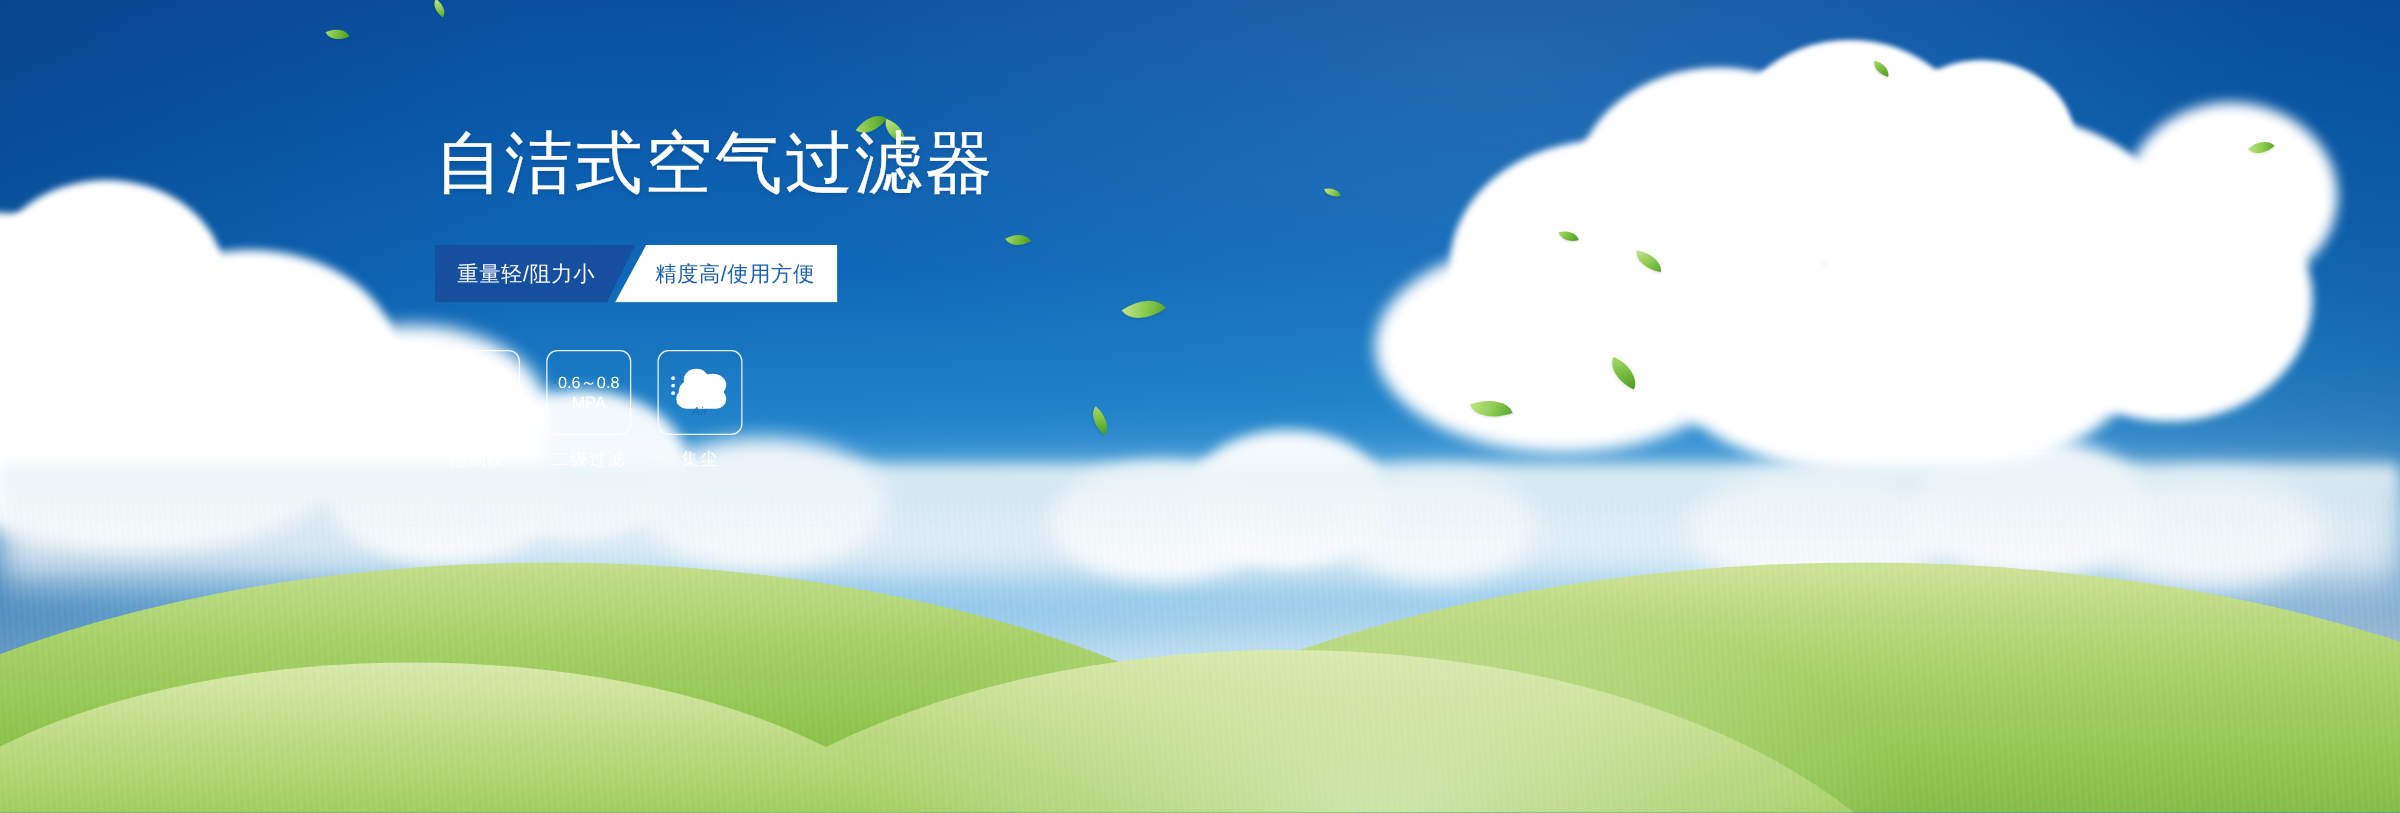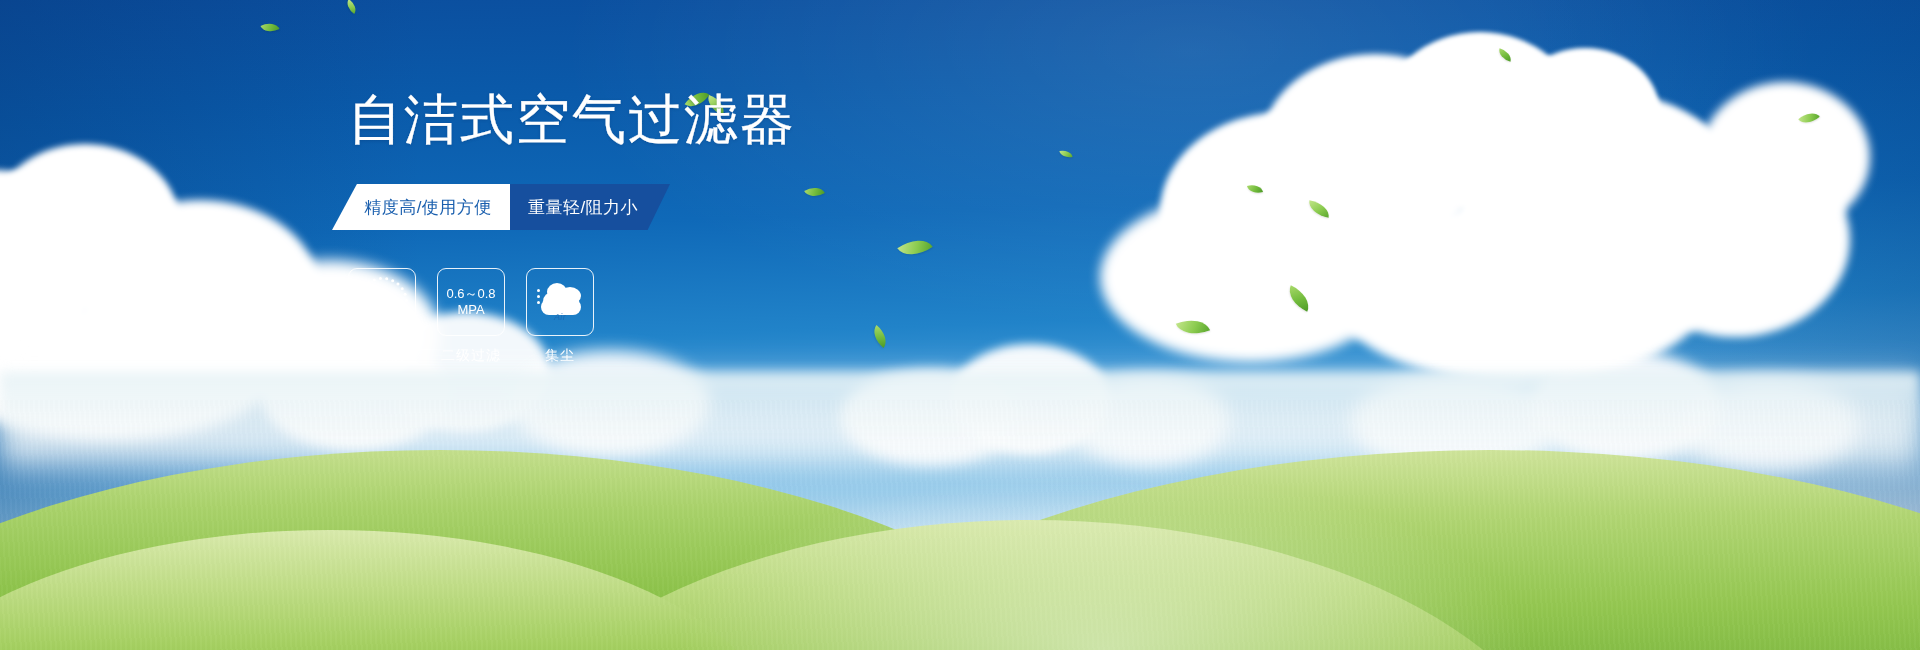--- a/index.html
+++ b/index.html
@@ -65,21 +65,21 @@
   
   .leaf { position:absolute; background:#7fc24a; }
   .leaf.shape {
     border-radius:0 100% 0 100%;
     background:linear-gradient(135deg,#a8d96a 0%,#72bb3c 55%,#4d9a27 100%);
     box-shadow:0 1px 2px rgba(0,0,0,0.12);
   }
   .leaf.alt { background:linear-gradient(135deg,#c2e58a 0%,#8bcb4f 55%,#5aa62e 100%); }
 
   
-  .content { position:absolute; left:348px; top:92px; width:700px; }
+  .content { position:absolute; left:348px; top:104px; width:700px; }
 
   .title {
     font-size:54px; line-height:1; letter-spacing:2px; color:#ffffff;
     font-weight:400; white-space:nowrap;
     text-shadow:0 1px 3px rgba(2,40,90,0.25);
     -webkit-text-stroke:0.3px #fff;
   }
 
   .tagbar { display:flex; margin-top:38px; height:46px; width:322px; }
   .tag {
@@ -224,22 +224,22 @@
     <div class="leaf shape alt" style="left:1178px; top:318px; width:30px; height:18px; transform:rotate(-20deg);"></div>
     <div class="leaf shape" style="left:870px;  top:330px; width:20px; height:13px; transform:rotate(40deg);"></div>
     <div class="leaf shape alt" style="left:1060px; top:150px; width:12px; height:8px;  transform:rotate(-10deg);"></div>
   </div>
 
   <div class="content">
 
     <div class="title">自洁式空气过滤器</div>
 
     <div class="tagbar">
+      <div class="tag tag-a">重量轻/阻力小</div>
       <div class="tag tag-b">精度高/使用方便</div>
-      <div class="tag tag-a">重量轻/阻力小</div>
     </div>
 
     <div class="features">
 
       <div class="feature">
         <div class="fbox">
           <div class="gauge">
             <div class="needle"></div>
             <div class="dot" style="transform:rotate(-140deg) translate(24px) rotate(140deg);"></div>
             <div class="dot" style="transform:rotate(-125deg) translate(24px) rotate(125deg);"></div>

